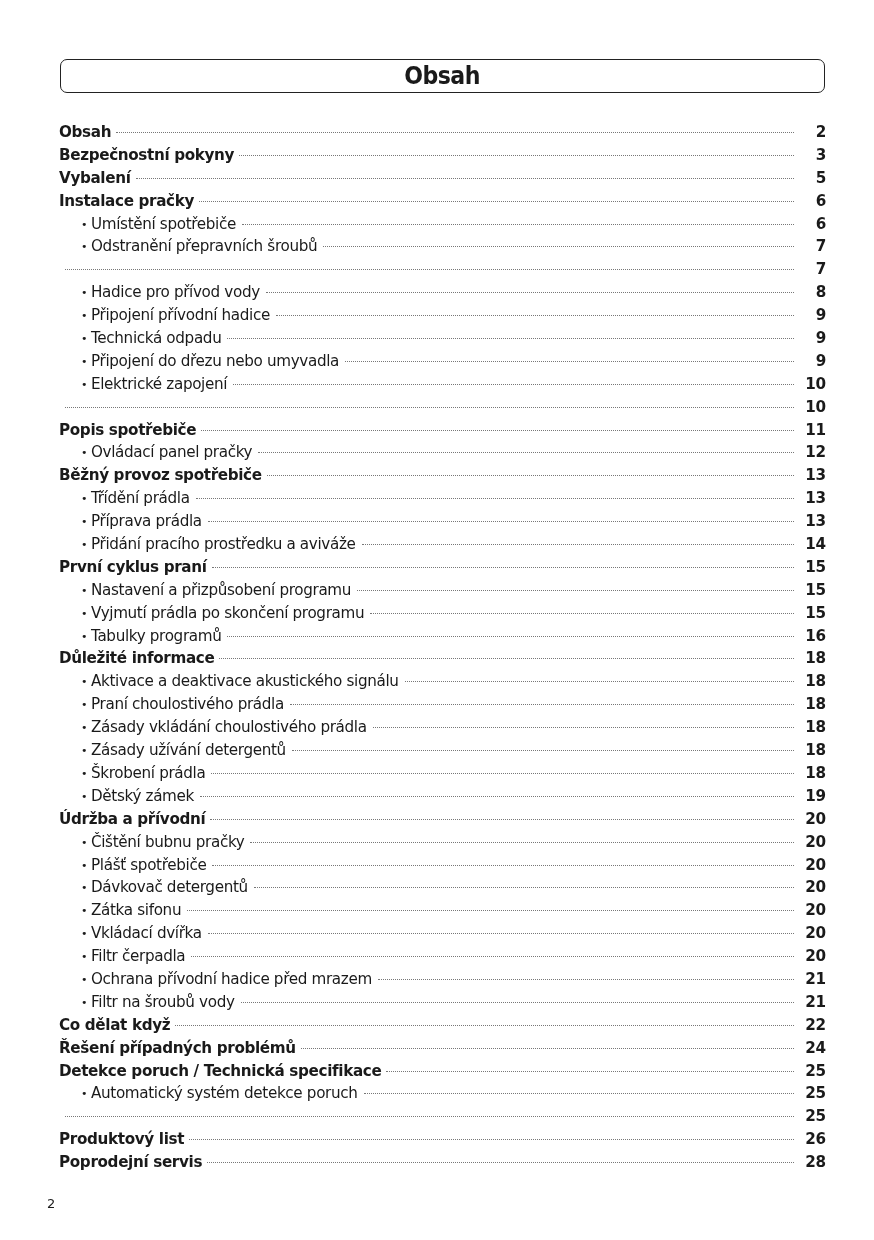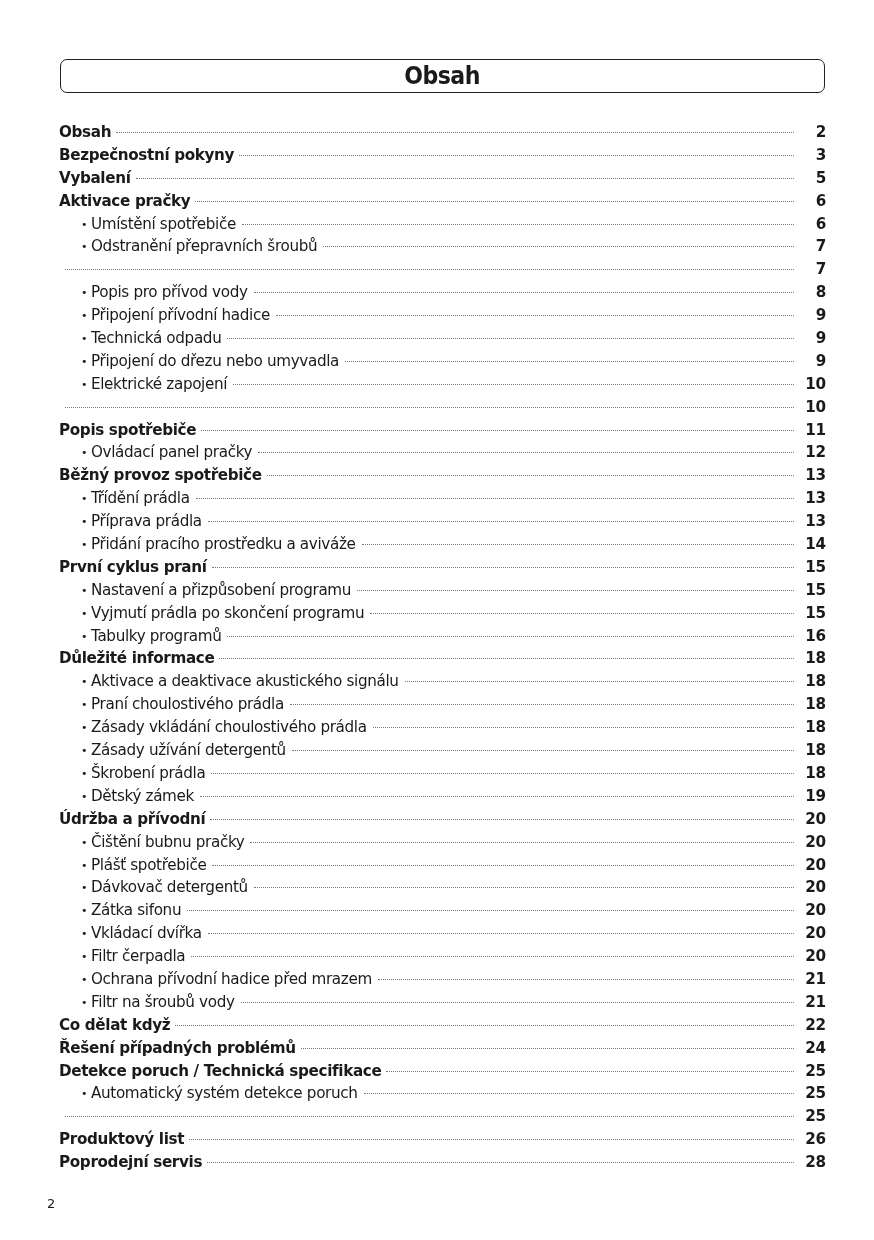--- a/index.html
+++ b/index.html
@@ -114,40 +114,40 @@
       <span class="label"><span>Bezpečnostní pokyny</span></span>
       <span class="leader"></span>
       <span class="page">3</span>
     </li>
     <li class="toc-row chapter">
       <span class="label"><span>Vybalení</span></span>
       <span class="leader"></span>
       <span class="page">5</span>
     </li>
     <li class="toc-row chapter">
-      <span class="label"><span>Aktivace pračky</span></span>
+      <span class="label"><span>Instalace pračky</span></span>
       <span class="leader"></span>
       <span class="page">6</span>
     </li>
     <li class="toc-row section">
       <span class="label"><span class="bullet">•</span><span>Umístění spotřebiče</span></span>
       <span class="leader"></span>
       <span class="page">6</span>
     </li>
     <li class="toc-row section">
       <span class="label"><span class="bullet">•</span><span>Odstranění přepravních šroubů</span></span>
       <span class="leader"></span>
       <span class="page">7</span>
     </li>
     <li class="toc-row section">
       <span class="leader"></span>
       <span class="page">7</span>
     </li>
     <li class="toc-row section">
-      <span class="label"><span class="bullet">•</span><span>Popis pro přívod vody</span></span>
+      <span class="label"><span class="bullet">•</span><span>Hadice pro přívod vody</span></span>
       <span class="leader"></span>
       <span class="page">8</span>
     </li>
     <li class="toc-row section">
       <span class="label"><span class="bullet">•</span><span>Připojení přívodní hadice</span></span>
       <span class="leader"></span>
       <span class="page">9</span>
     </li>
     <li class="toc-row section">
       <span class="label"><span class="bullet">•</span><span>Technická odpadu</span></span>

